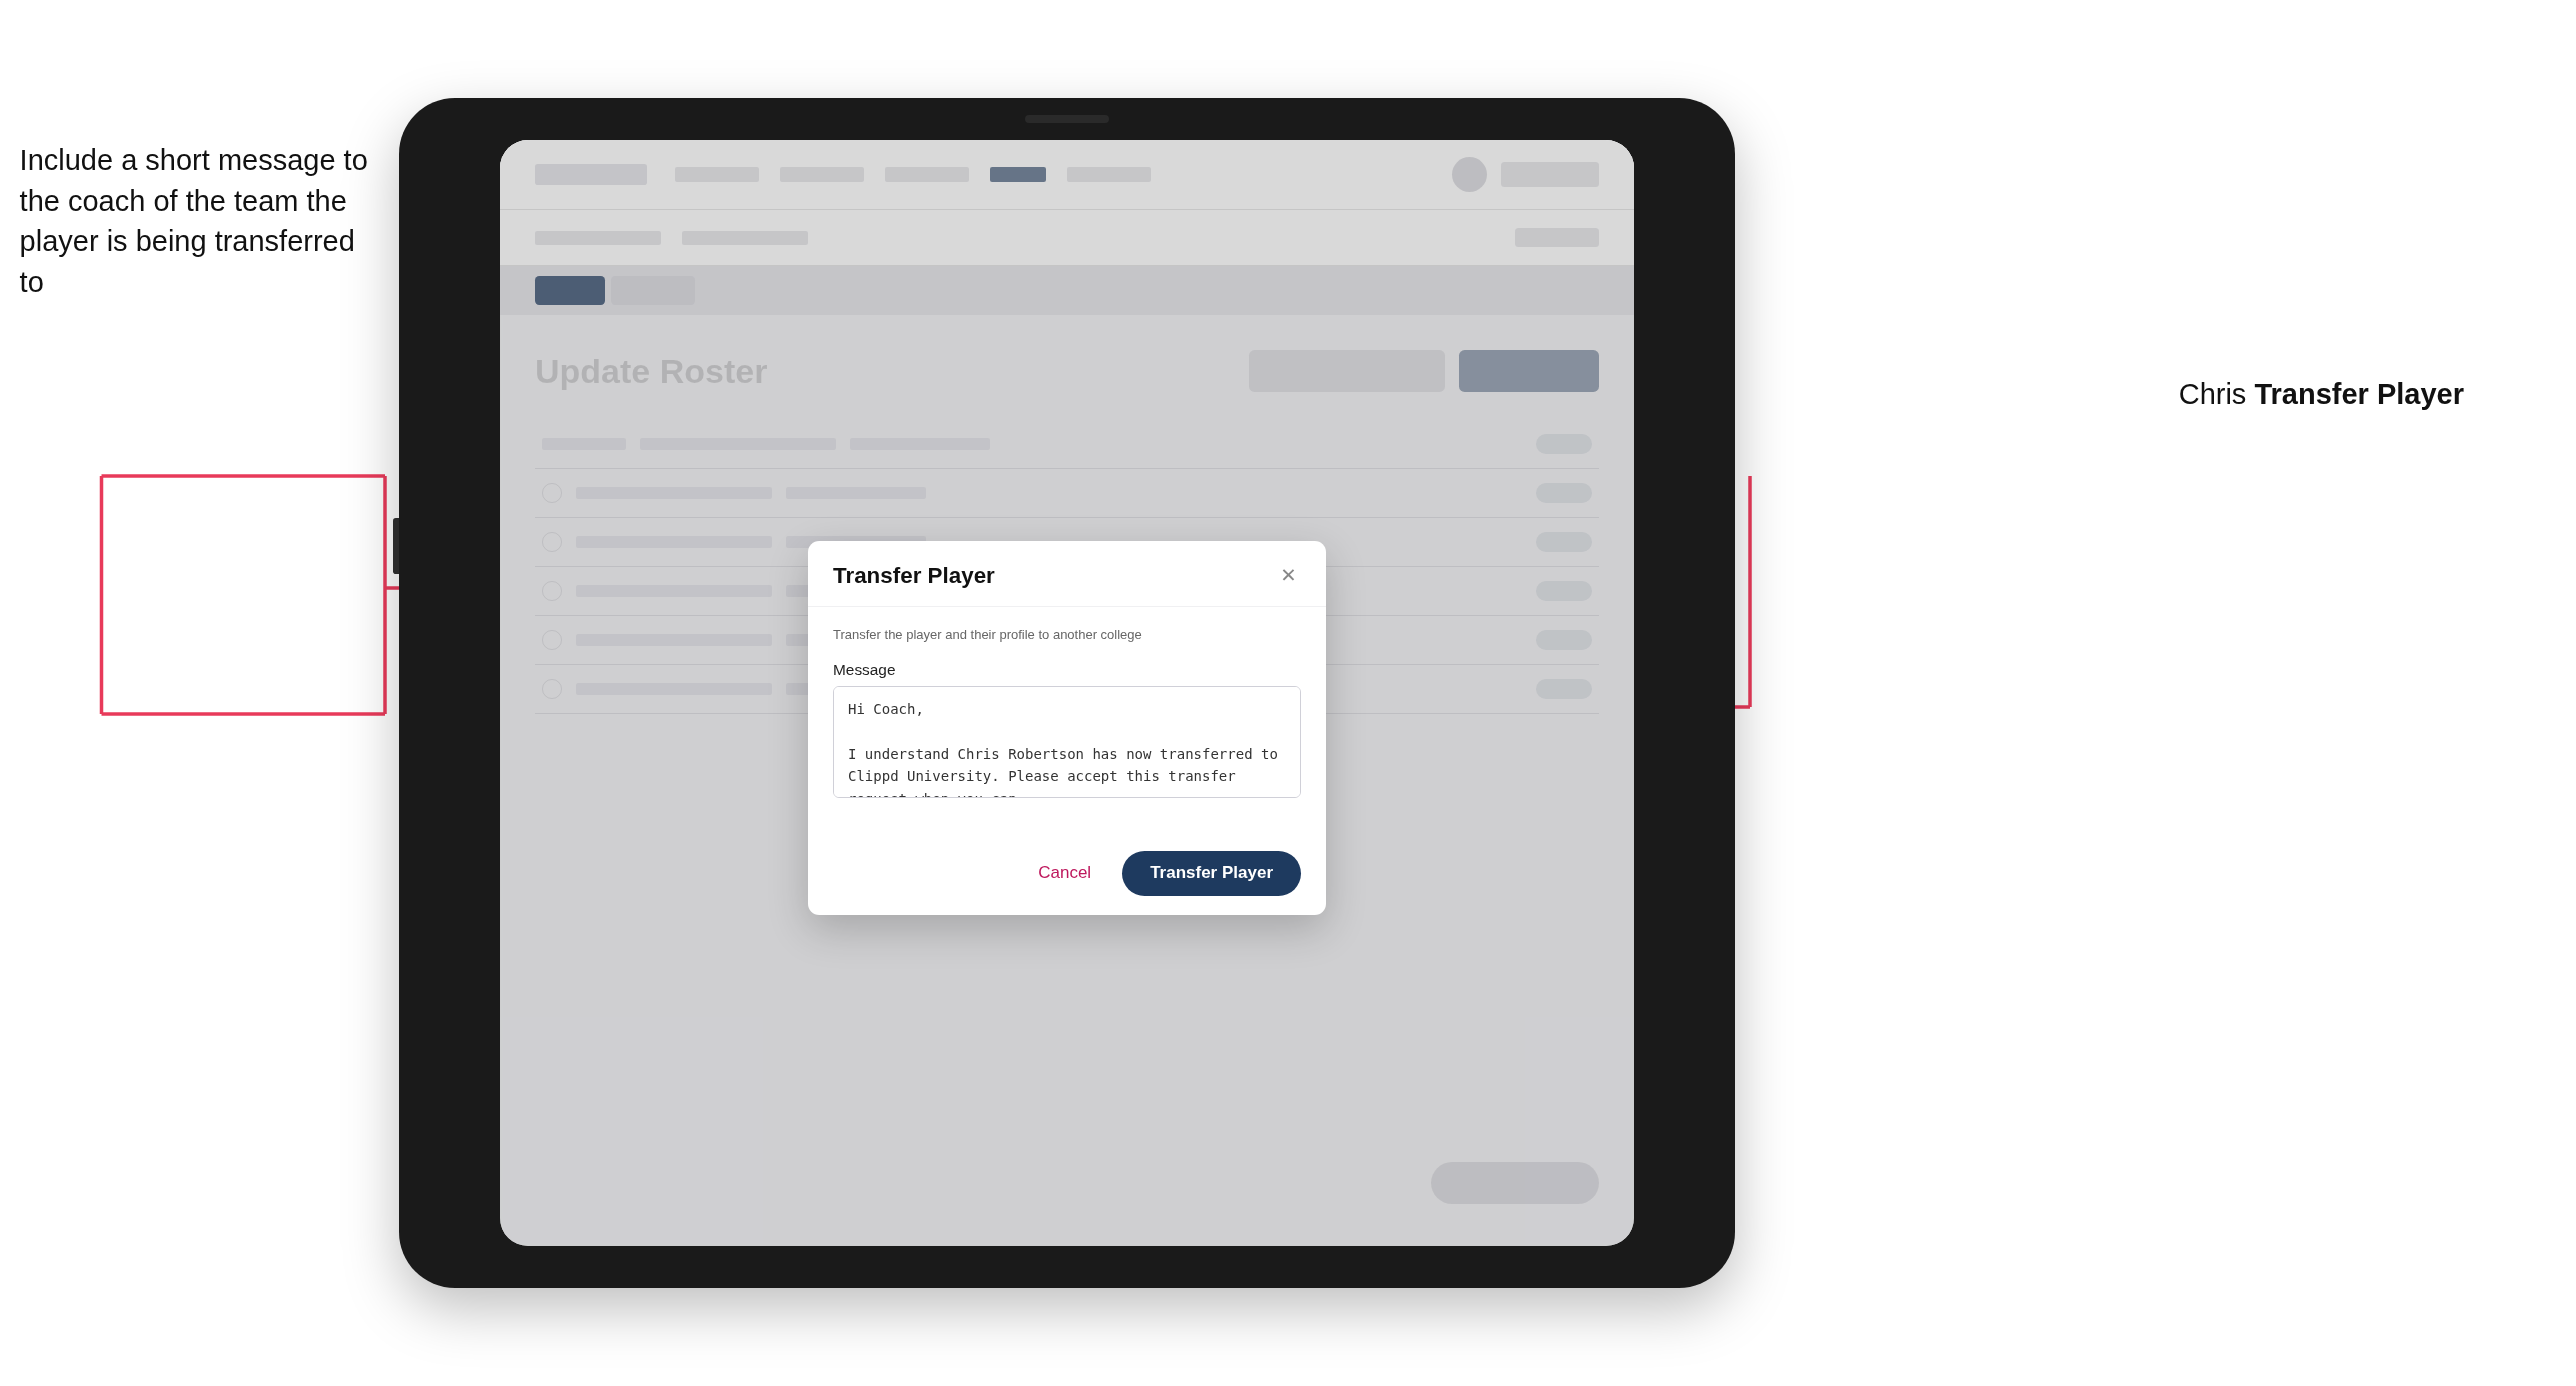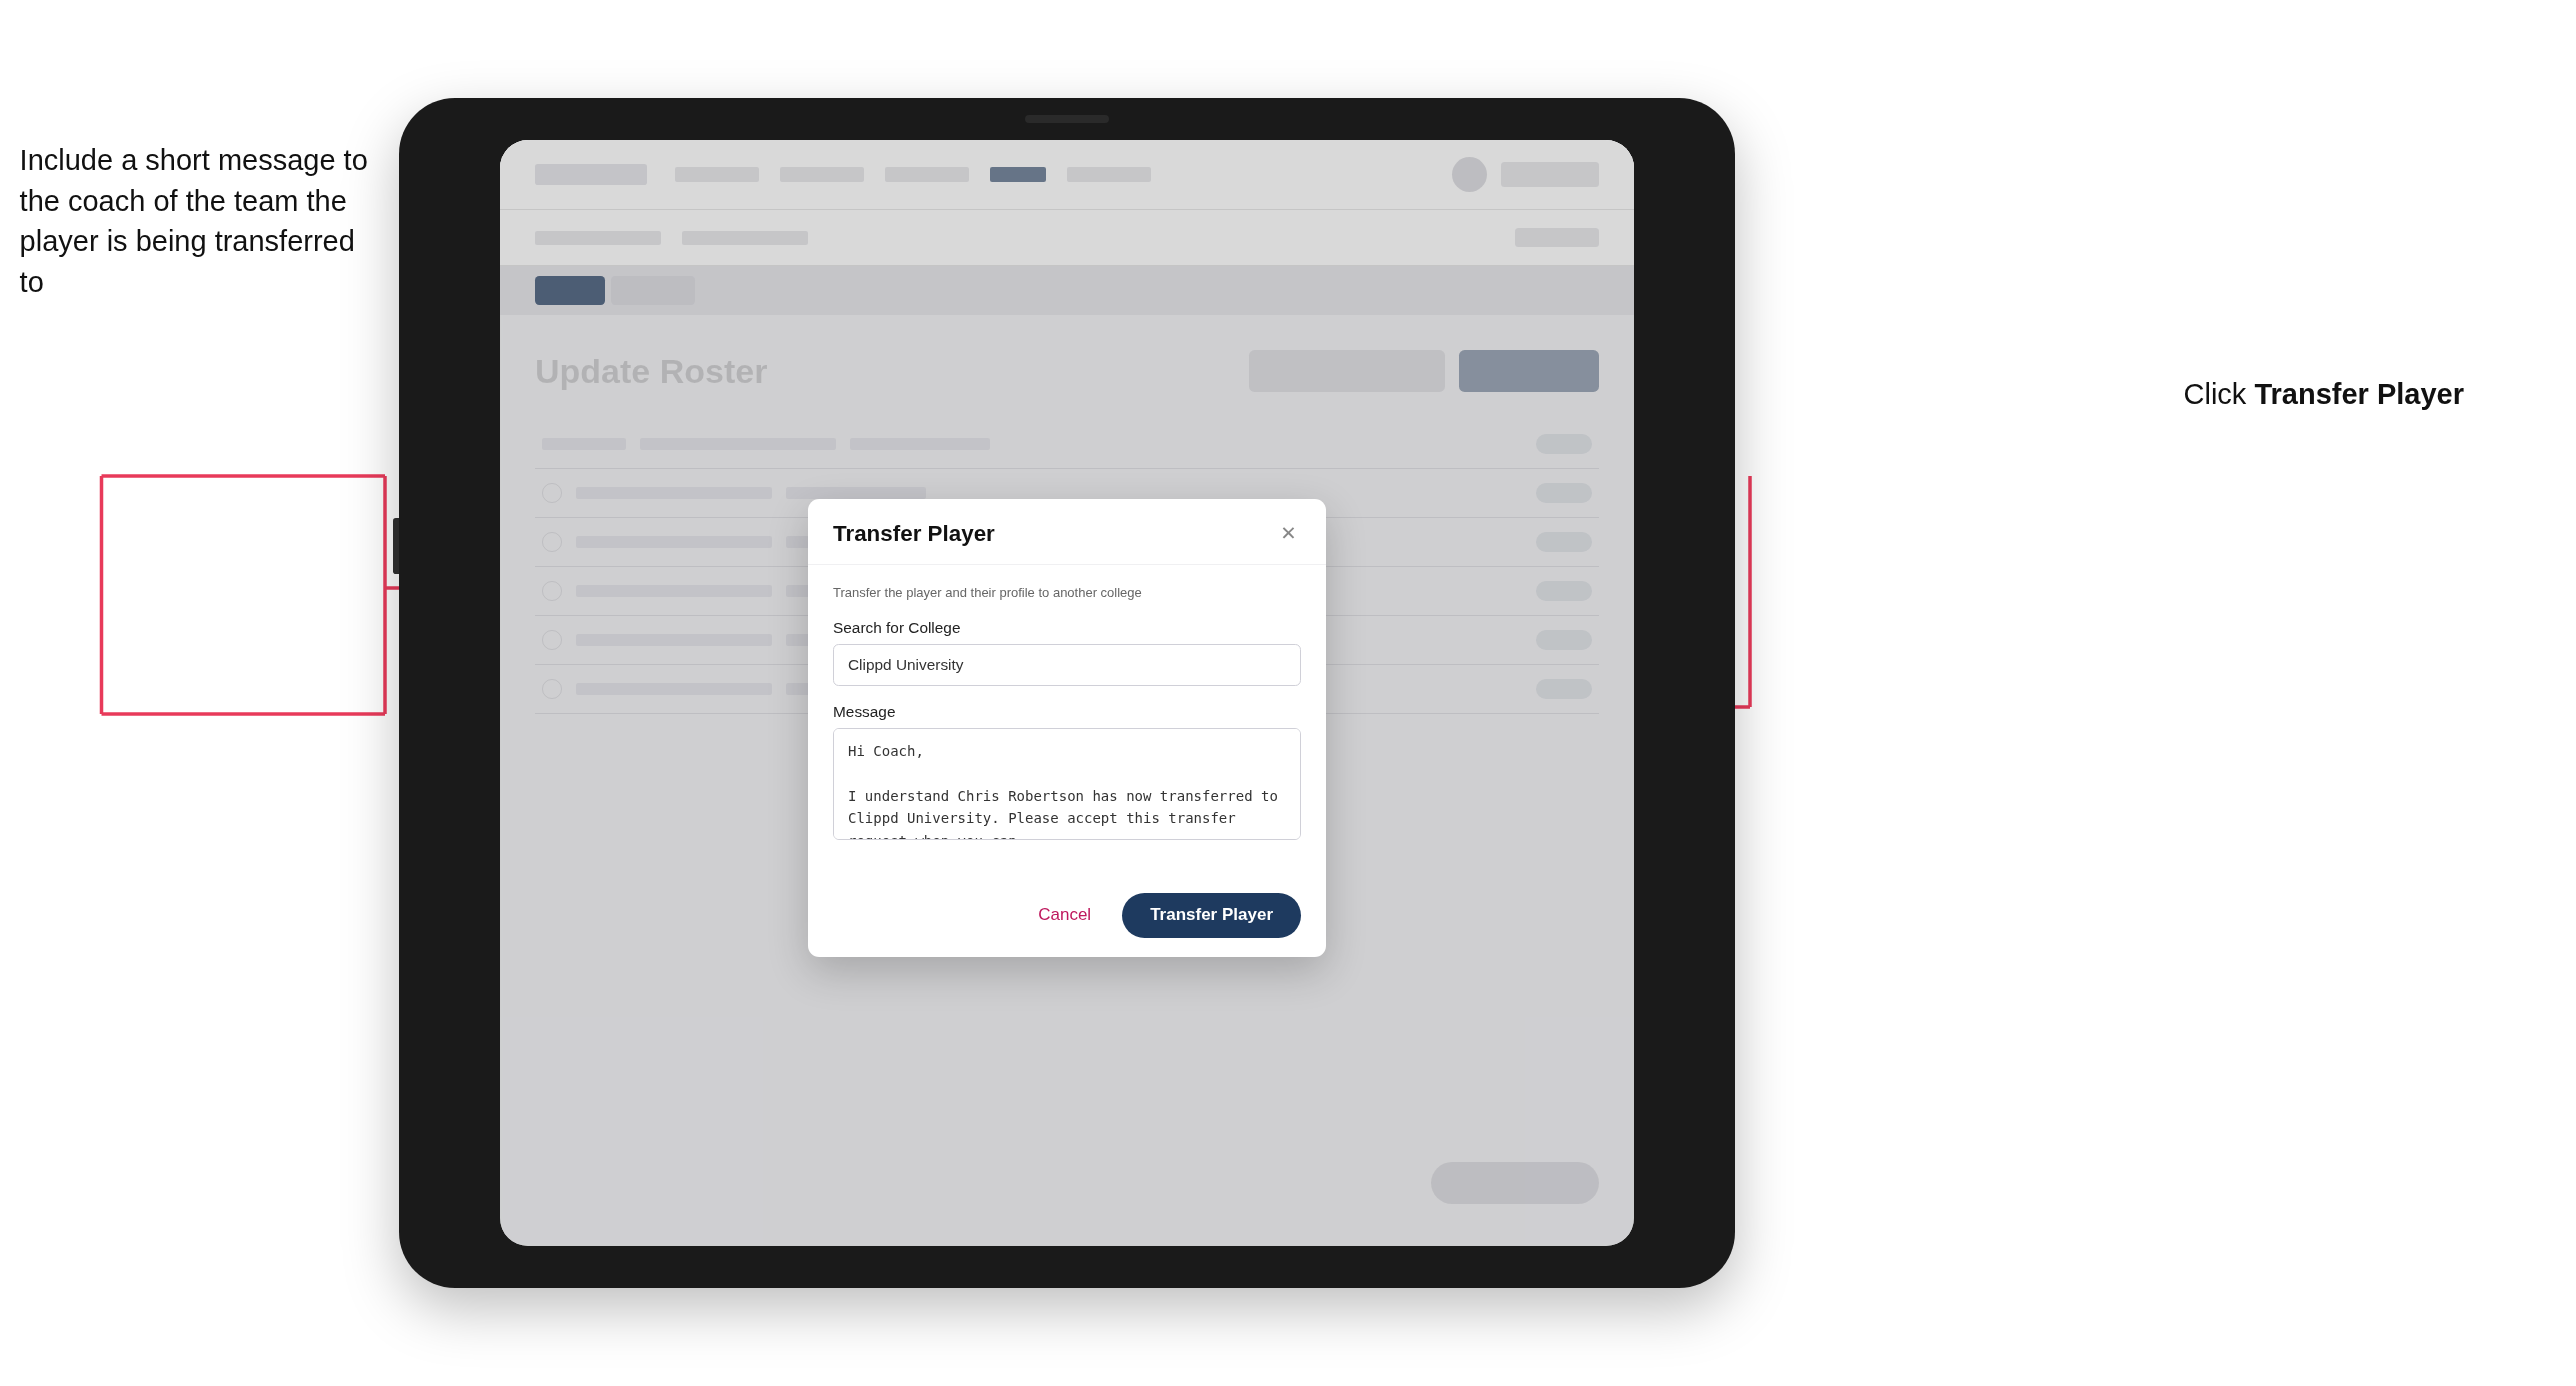--- a/index.html
+++ b/index.html
@@ -449,21 +449,21 @@
     }
   </style>
 </head>
 <body>
 
 <div class="annotation-left">
   <p>Include a short message to the coach of the team the player is being transferred to</p>
 </div>
 
 <div class="annotation-right">
-  <span>Click </span><span class="bold">Transfer Player</span>
+  <span>Chris </span><span class="bold">Transfer Player</span>
 </div>
 
 <svg class="arrows-svg" viewBox="0 0 3680 1980" preserveAspectRatio="none">
 
   <line x1="550" y1="840" x2="1250" y2="840" stroke="#e83a5a" stroke-width="5"></line>
   <polygon points="1250,830 1270,840 1250,850" fill="#e83a5a"></polygon>
 
   <line x1="145" y1="680" x2="145" y2="1020" stroke="#e83a5a" stroke-width="5"></line>
   <line x1="145" y1="680" x2="550" y2="680" stroke="#e83a5a" stroke-width="5"></line>
   <line x1="145" y1="1020" x2="550" y2="1020" stroke="#e83a5a" stroke-width="5"></line>
@@ -559,24 +559,20 @@
 
     <div class="modal-overlay">
       <div class="modal">
         <div class="modal-header">
           <span class="modal-title">Transfer Player</span>
           <button class="modal-close">✕</button>
         </div>
         <div class="modal-body">
           <p class="modal-subtitle">Transfer the player and their profile to another college</p>
 
-          <div class="field-group">
-            <label class="field-label">Search for College</label>
-            <input class="field-input" type="text" value="Clippd University" style="">
-          </div>
 
           <div class="field-group">
             <label class="field-label">Message</label>
             <textarea class="field-textarea" style="">Hi Coach,
 
 I understand Chris Robertson has now transferred to Clippd University. Please accept this transfer request when you can.</textarea>
           </div>
         </div>
         <div class="modal-footer">
           <button class="btn-cancel">Cancel</button>

